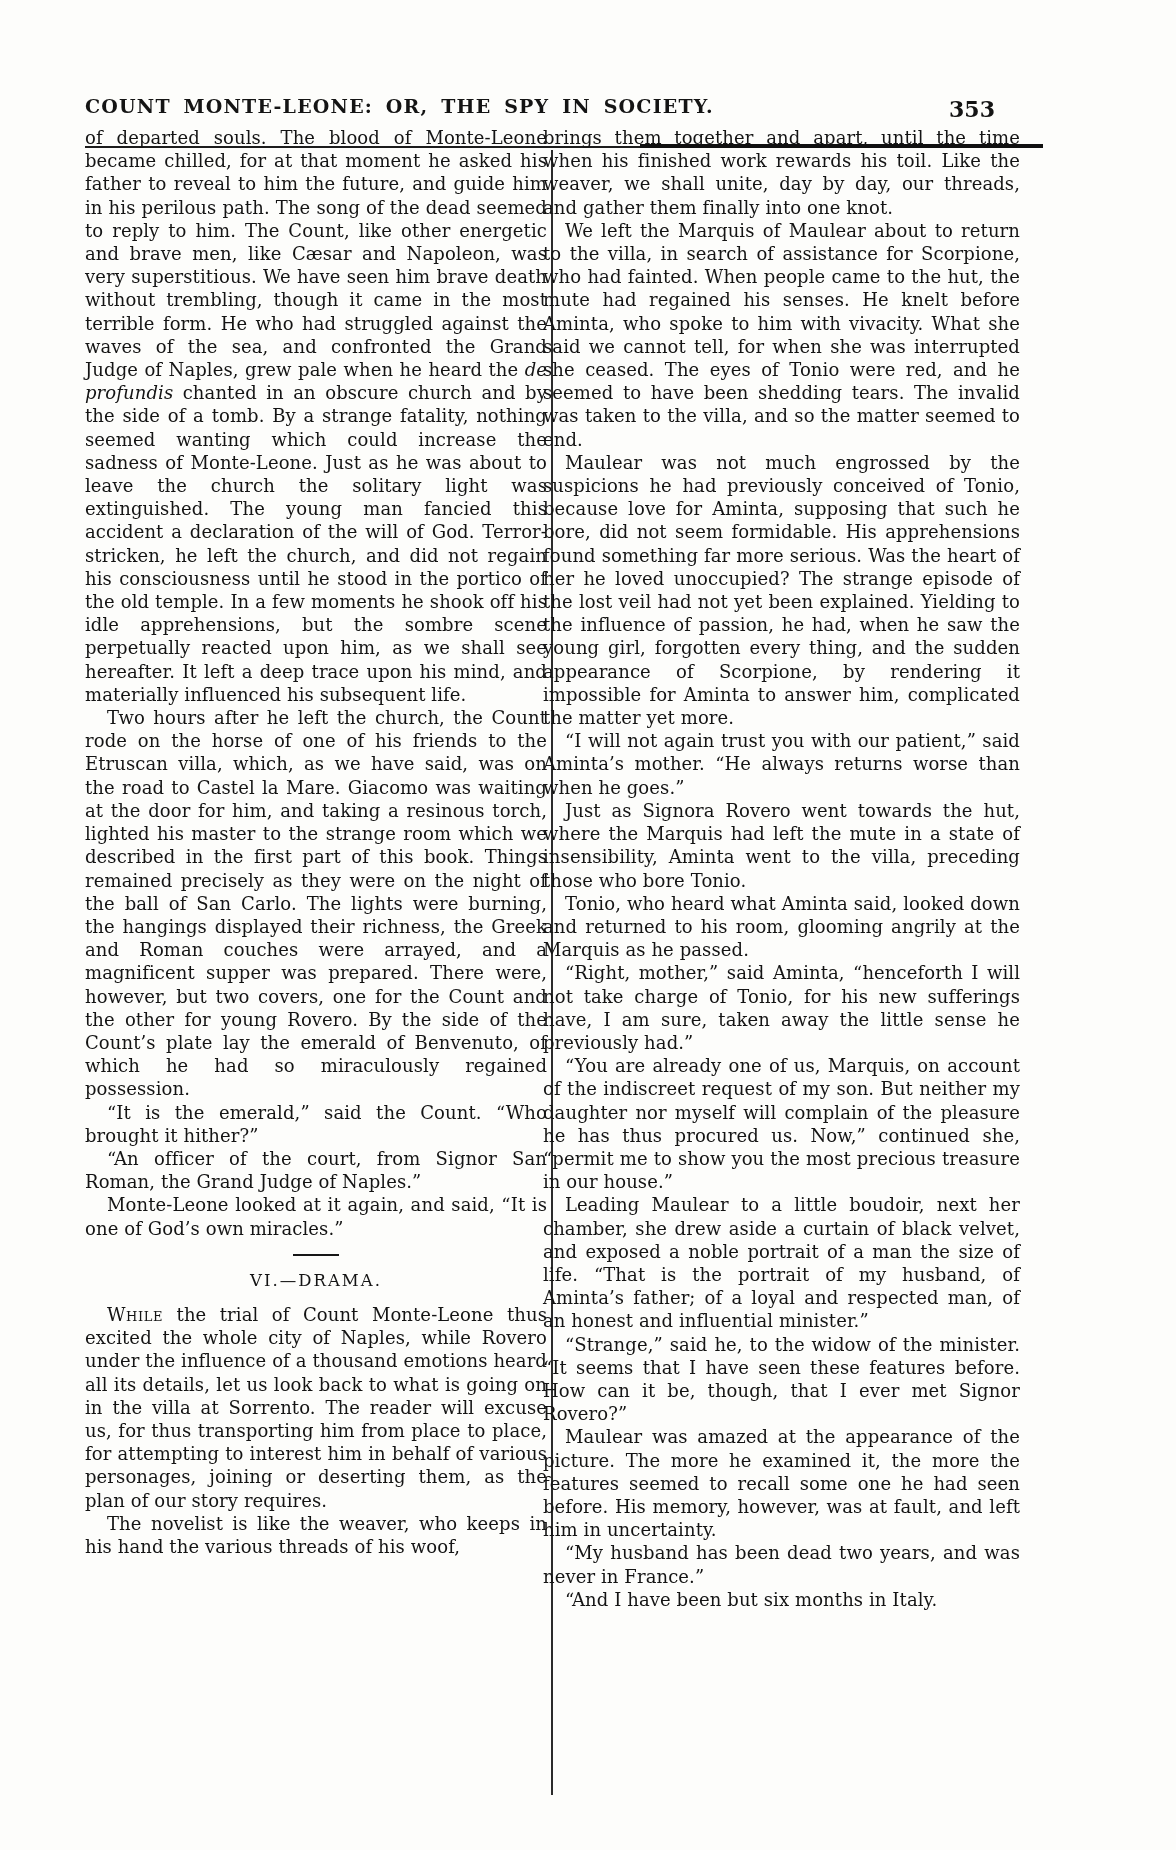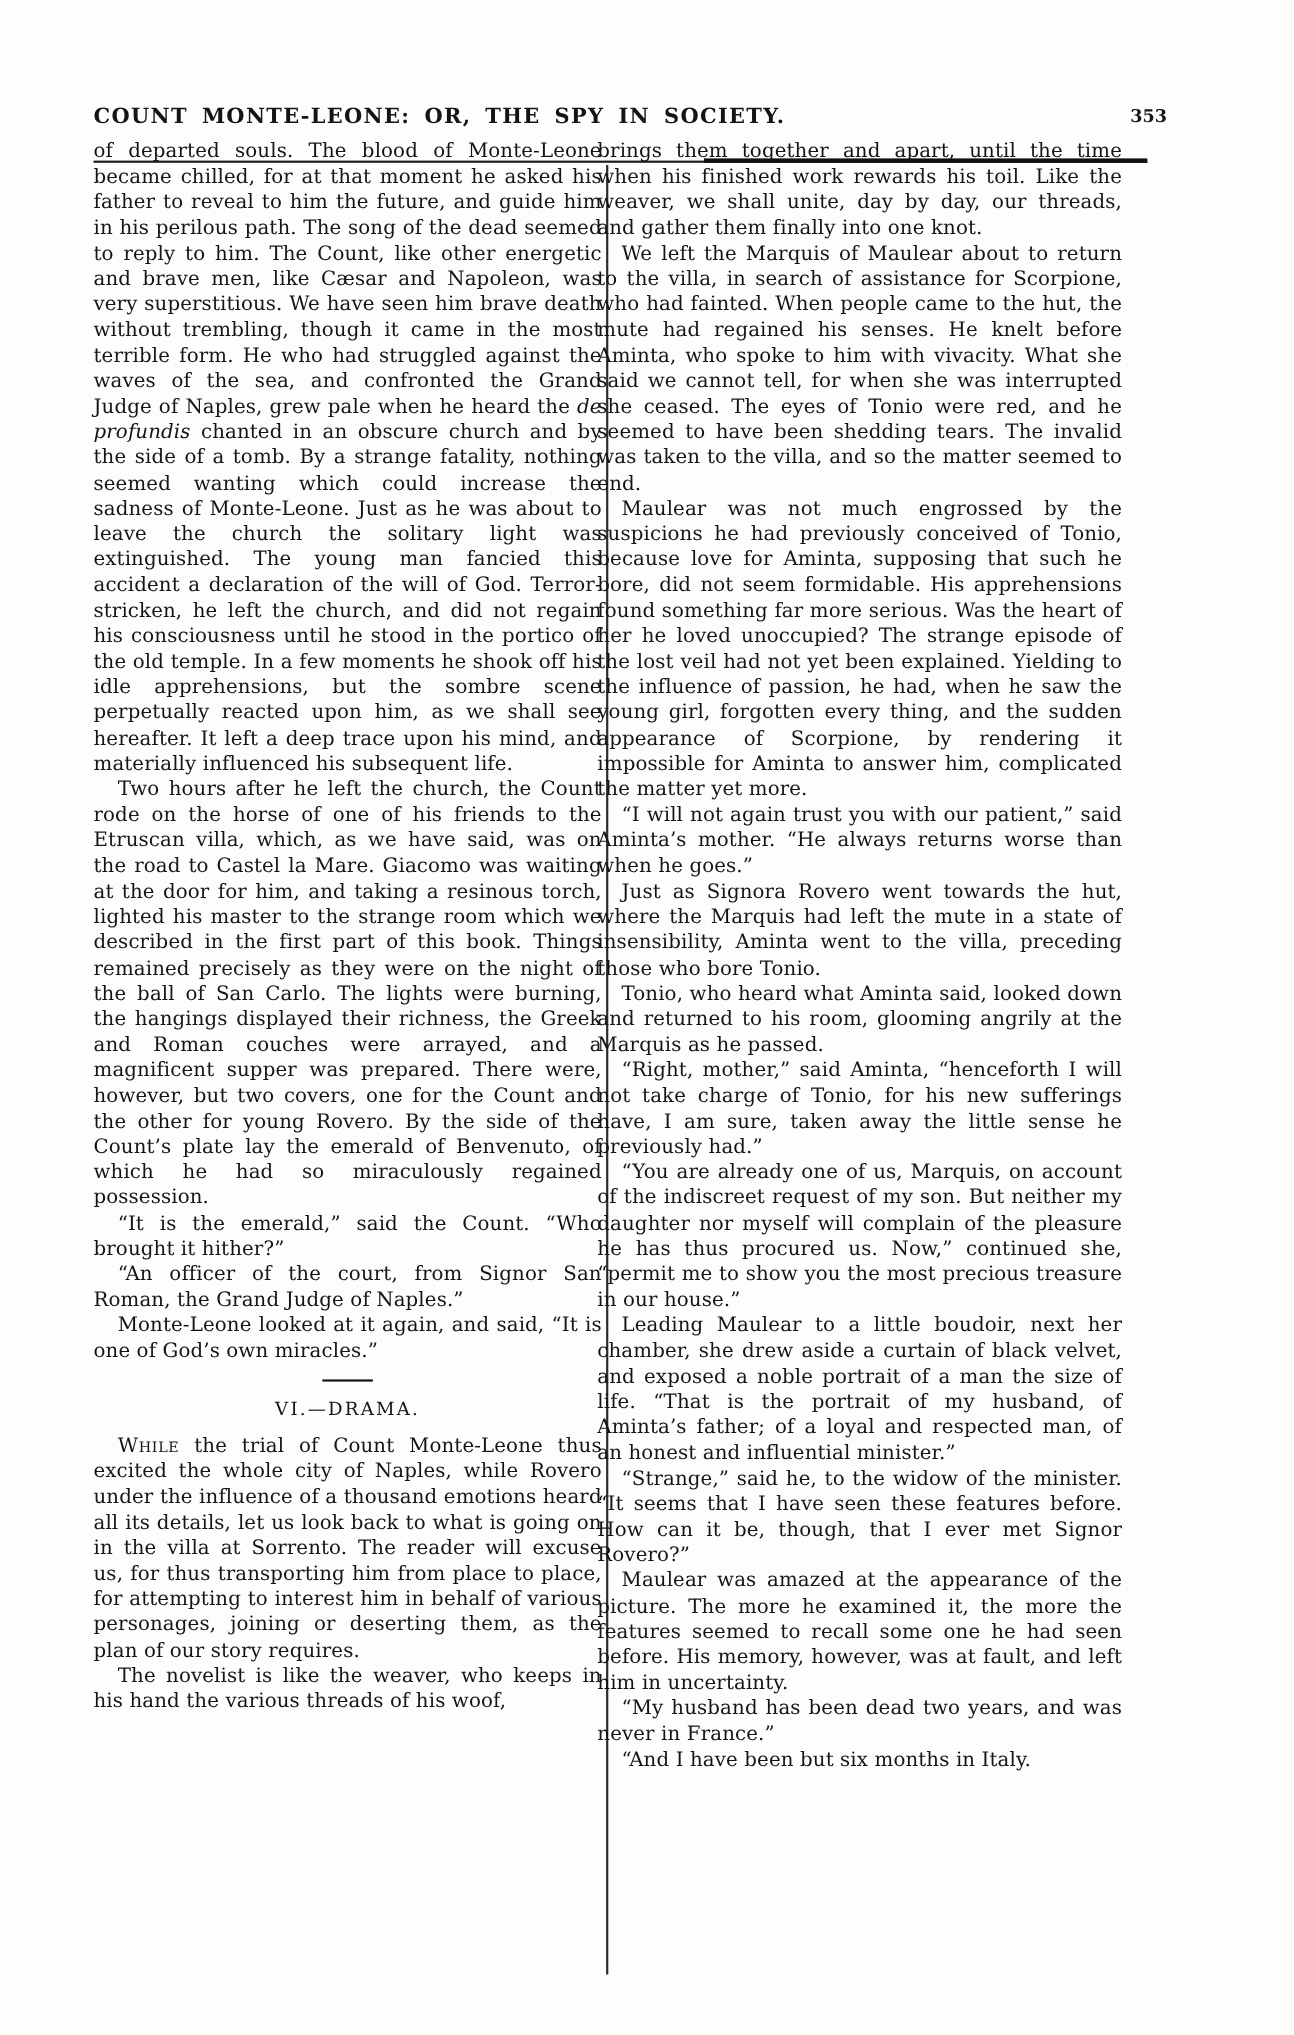--- a/index.html
+++ b/index.html
@@ -14,23 +14,23 @@
     color: #141414;
   }
   .running-title {
     position: absolute; top: 95px; left: 85px; width: 886px;
     text-align: left;
     font-size: 19px; font-weight: bold;
     letter-spacing: 1.2px; word-spacing: 5px;
     white-space: nowrap;
   }
   .page-number {
-    position: absolute; top: 96px; left: 1013px; width: 48px;
+    position: absolute; top: 96px; left: 947px; width: 48px;
     text-align: right;
-    font-size: 16px; font-weight: bold;
+    font-size: 22px; font-weight: bold;
   }
   .header-rule {
     position: absolute; top: 146px; left: 85px; width: 958px; height: 2px;
     background: #1c1c1c;
   }
   .header-rule-thick {
     position: absolute; top: 144px; left: 640px; width: 403px; height: 4px;
     background: #101010;
   }
   .column-divider {

